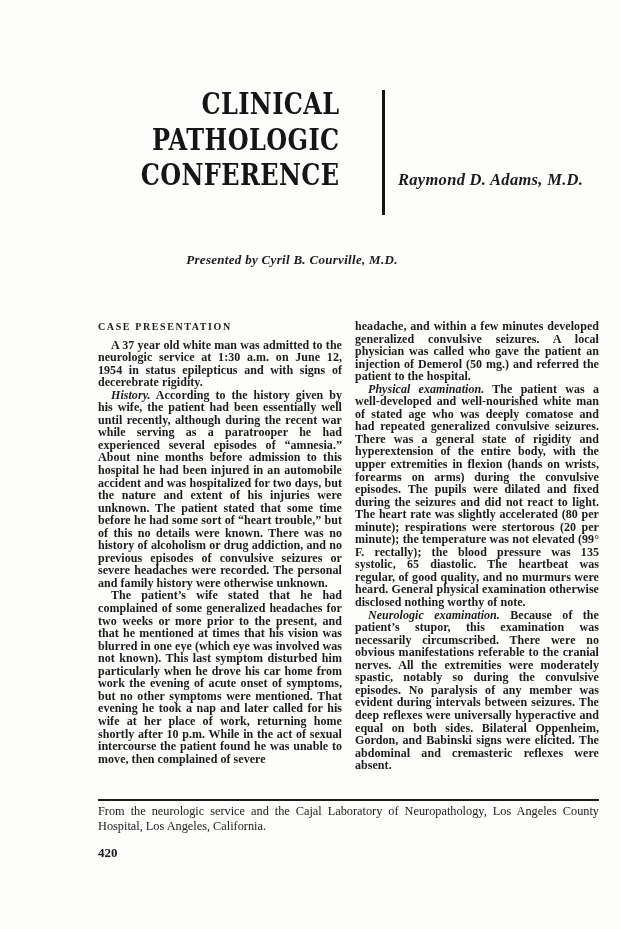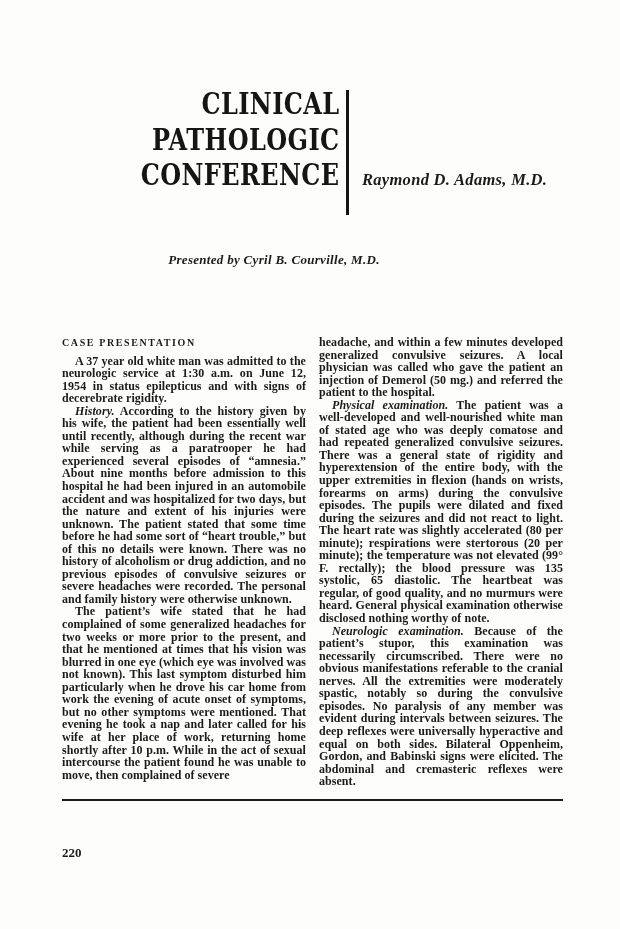--- a/index.html
+++ b/index.html
@@ -4,21 +4,21 @@
 <style>
   html, body { margin: 0; padding: 0; }
   body {
     width: 620px; height: 929px;
     background: #fdfdfb;
     font-family: "Liberation Serif", serif;
     color: #1b1b1b;
     position: relative;
     overflow: hidden;
   }
-  .page { position: absolute; inset: 0; }
+  .page { position: absolute; inset: 0; margin-left: 36px; }
 
   
   .title-block {
     position: absolute;
     top: 86px; right: 280px;
     text-align: right;
     font-family: "DejaVu Serif", serif;
     font-weight: bold;
     font-size: 30px;
     line-height: 35.5px;
@@ -49,21 +49,21 @@
     text-align: center;
     font-style: italic;
     font-weight: bold;
     font-size: 13px;
     letter-spacing: 0.3px;
   }
 
   
   .columns {
     position: absolute;
-    top: 336px; left: 62px;
+    top: 320px; left: 62px;
     width: 501px;
     display: flex;
     gap: 13px;
   }
   .col {
     width: 244px;
     text-align: justify;
     font-size: 12px;
     line-height: 12.55px;
     letter-spacing: 0.05px;
@@ -132,15 +132,16 @@
 
     <div class="col">
       <p class="para no-indent"><span>headache, and within a few minutes developed generalized convulsive seizures. A local physician was called who gave the patient an injection of Demerol (50 mg.) and referred the patient to the hospital.</span></p>
       <p class="para"><span class="pl">Physical examination.</span> <span>The patient was a well-developed and well-nourished white man of stated age who was deeply comatose and had repeated generalized convulsive seizures. There was a general state of rigidity and hyperextension of the entire body, with the upper extremities in flexion (hands on wrists, forearms on arms) during the convulsive episodes. The pupils were dilated and fixed during the seizures and did not react to light. The heart rate was slightly accelerated (80 per minute); respirations were stertorous (20 per minute); the temperature was not elevated (99° F. rectally); the blood pressure was 135 systolic, 65 diastolic. The heartbeat was regular, of good quality, and no murmurs were heard. General physical examination otherwise disclosed nothing worthy of note.</span></p>
       <p class="para"><span class="pl">Neurologic examination.</span> <span>Because of the patient’s stupor, this examination was necessarily circumscribed. There were no obvious manifestations referable to the cranial nerves. All the extremities were moderately spastic, notably so during the convulsive episodes. No paralysis of any member was evident during intervals between seizures. The deep reflexes were universally hyperactive and equal on both sides. Bilateral Oppenheim, Gordon, and Babinski signs were elicited. The abdominal and cremasteric reflexes were absent.</span></p>
     </div>
 
   </main>
 
   <div class="footnote-rule"></div>
-  <div class="page-number">220</div>
+  <p class="footnote">From the neurologic service and the Cajal Laboratory of Neuropathology, Los Angeles County Hospital, Los Angeles, California.</p>
+  <div class="page-number">420</div>
 
 </div>
 
 </body></html>

